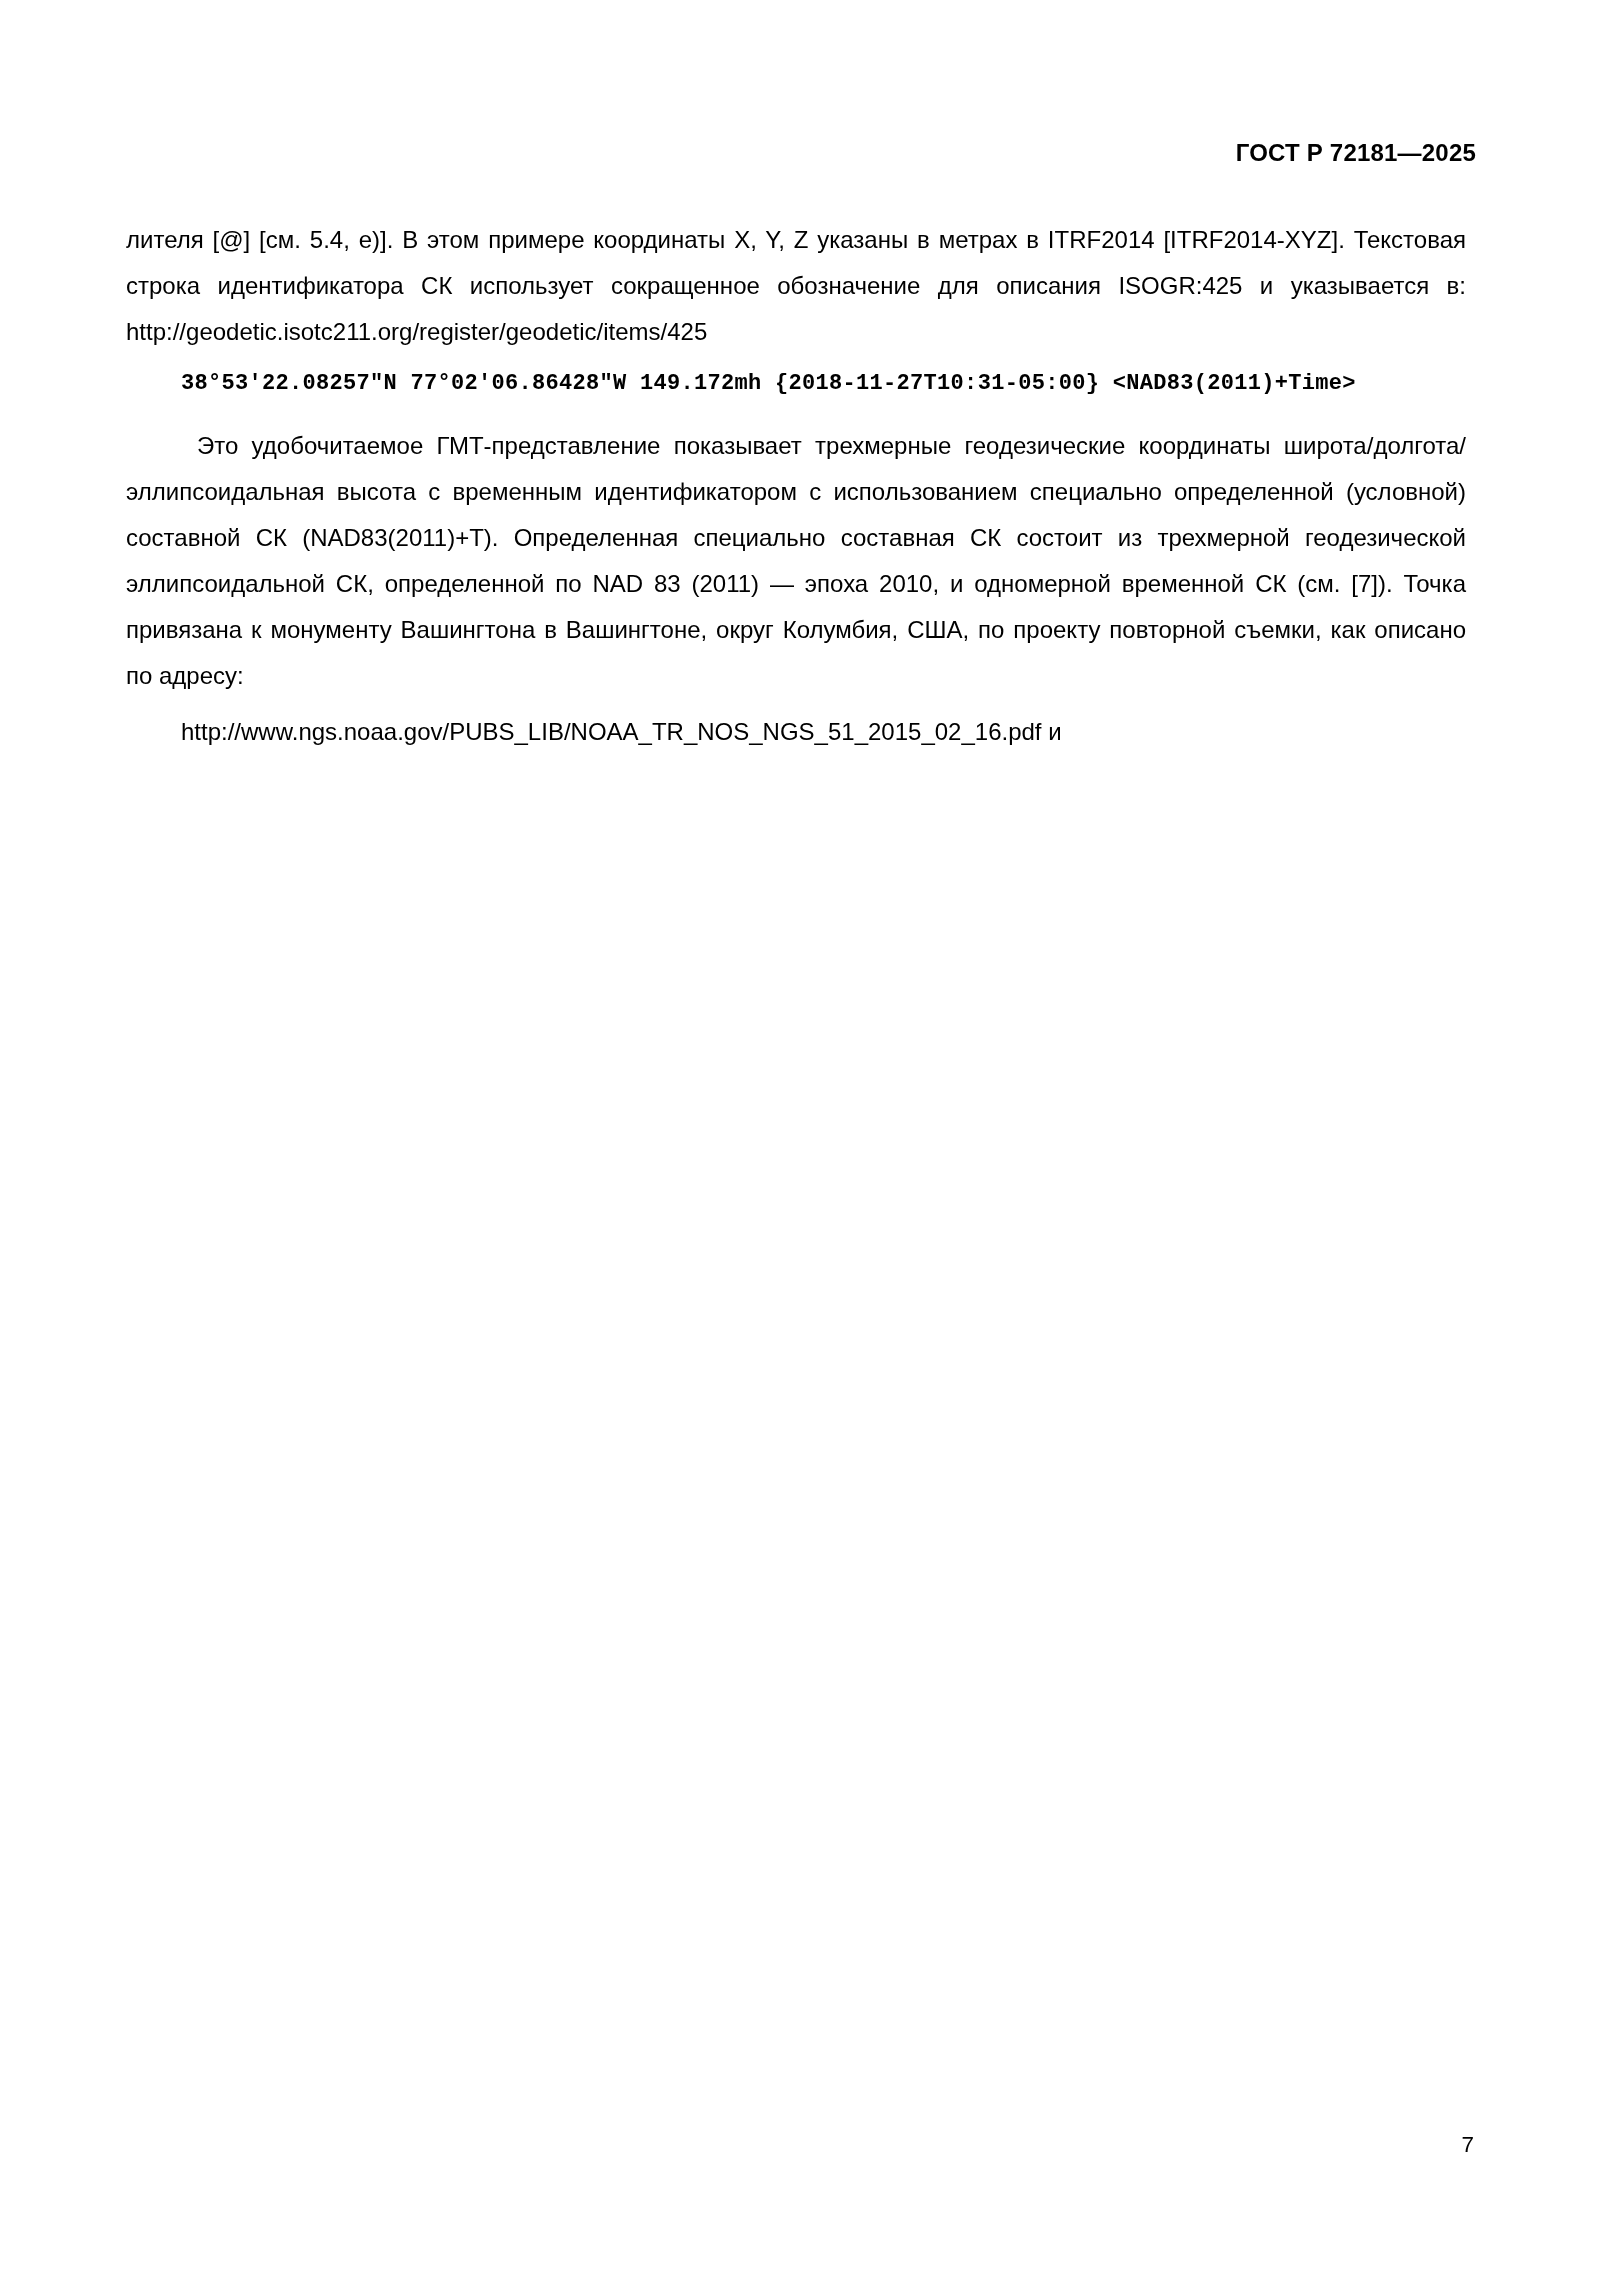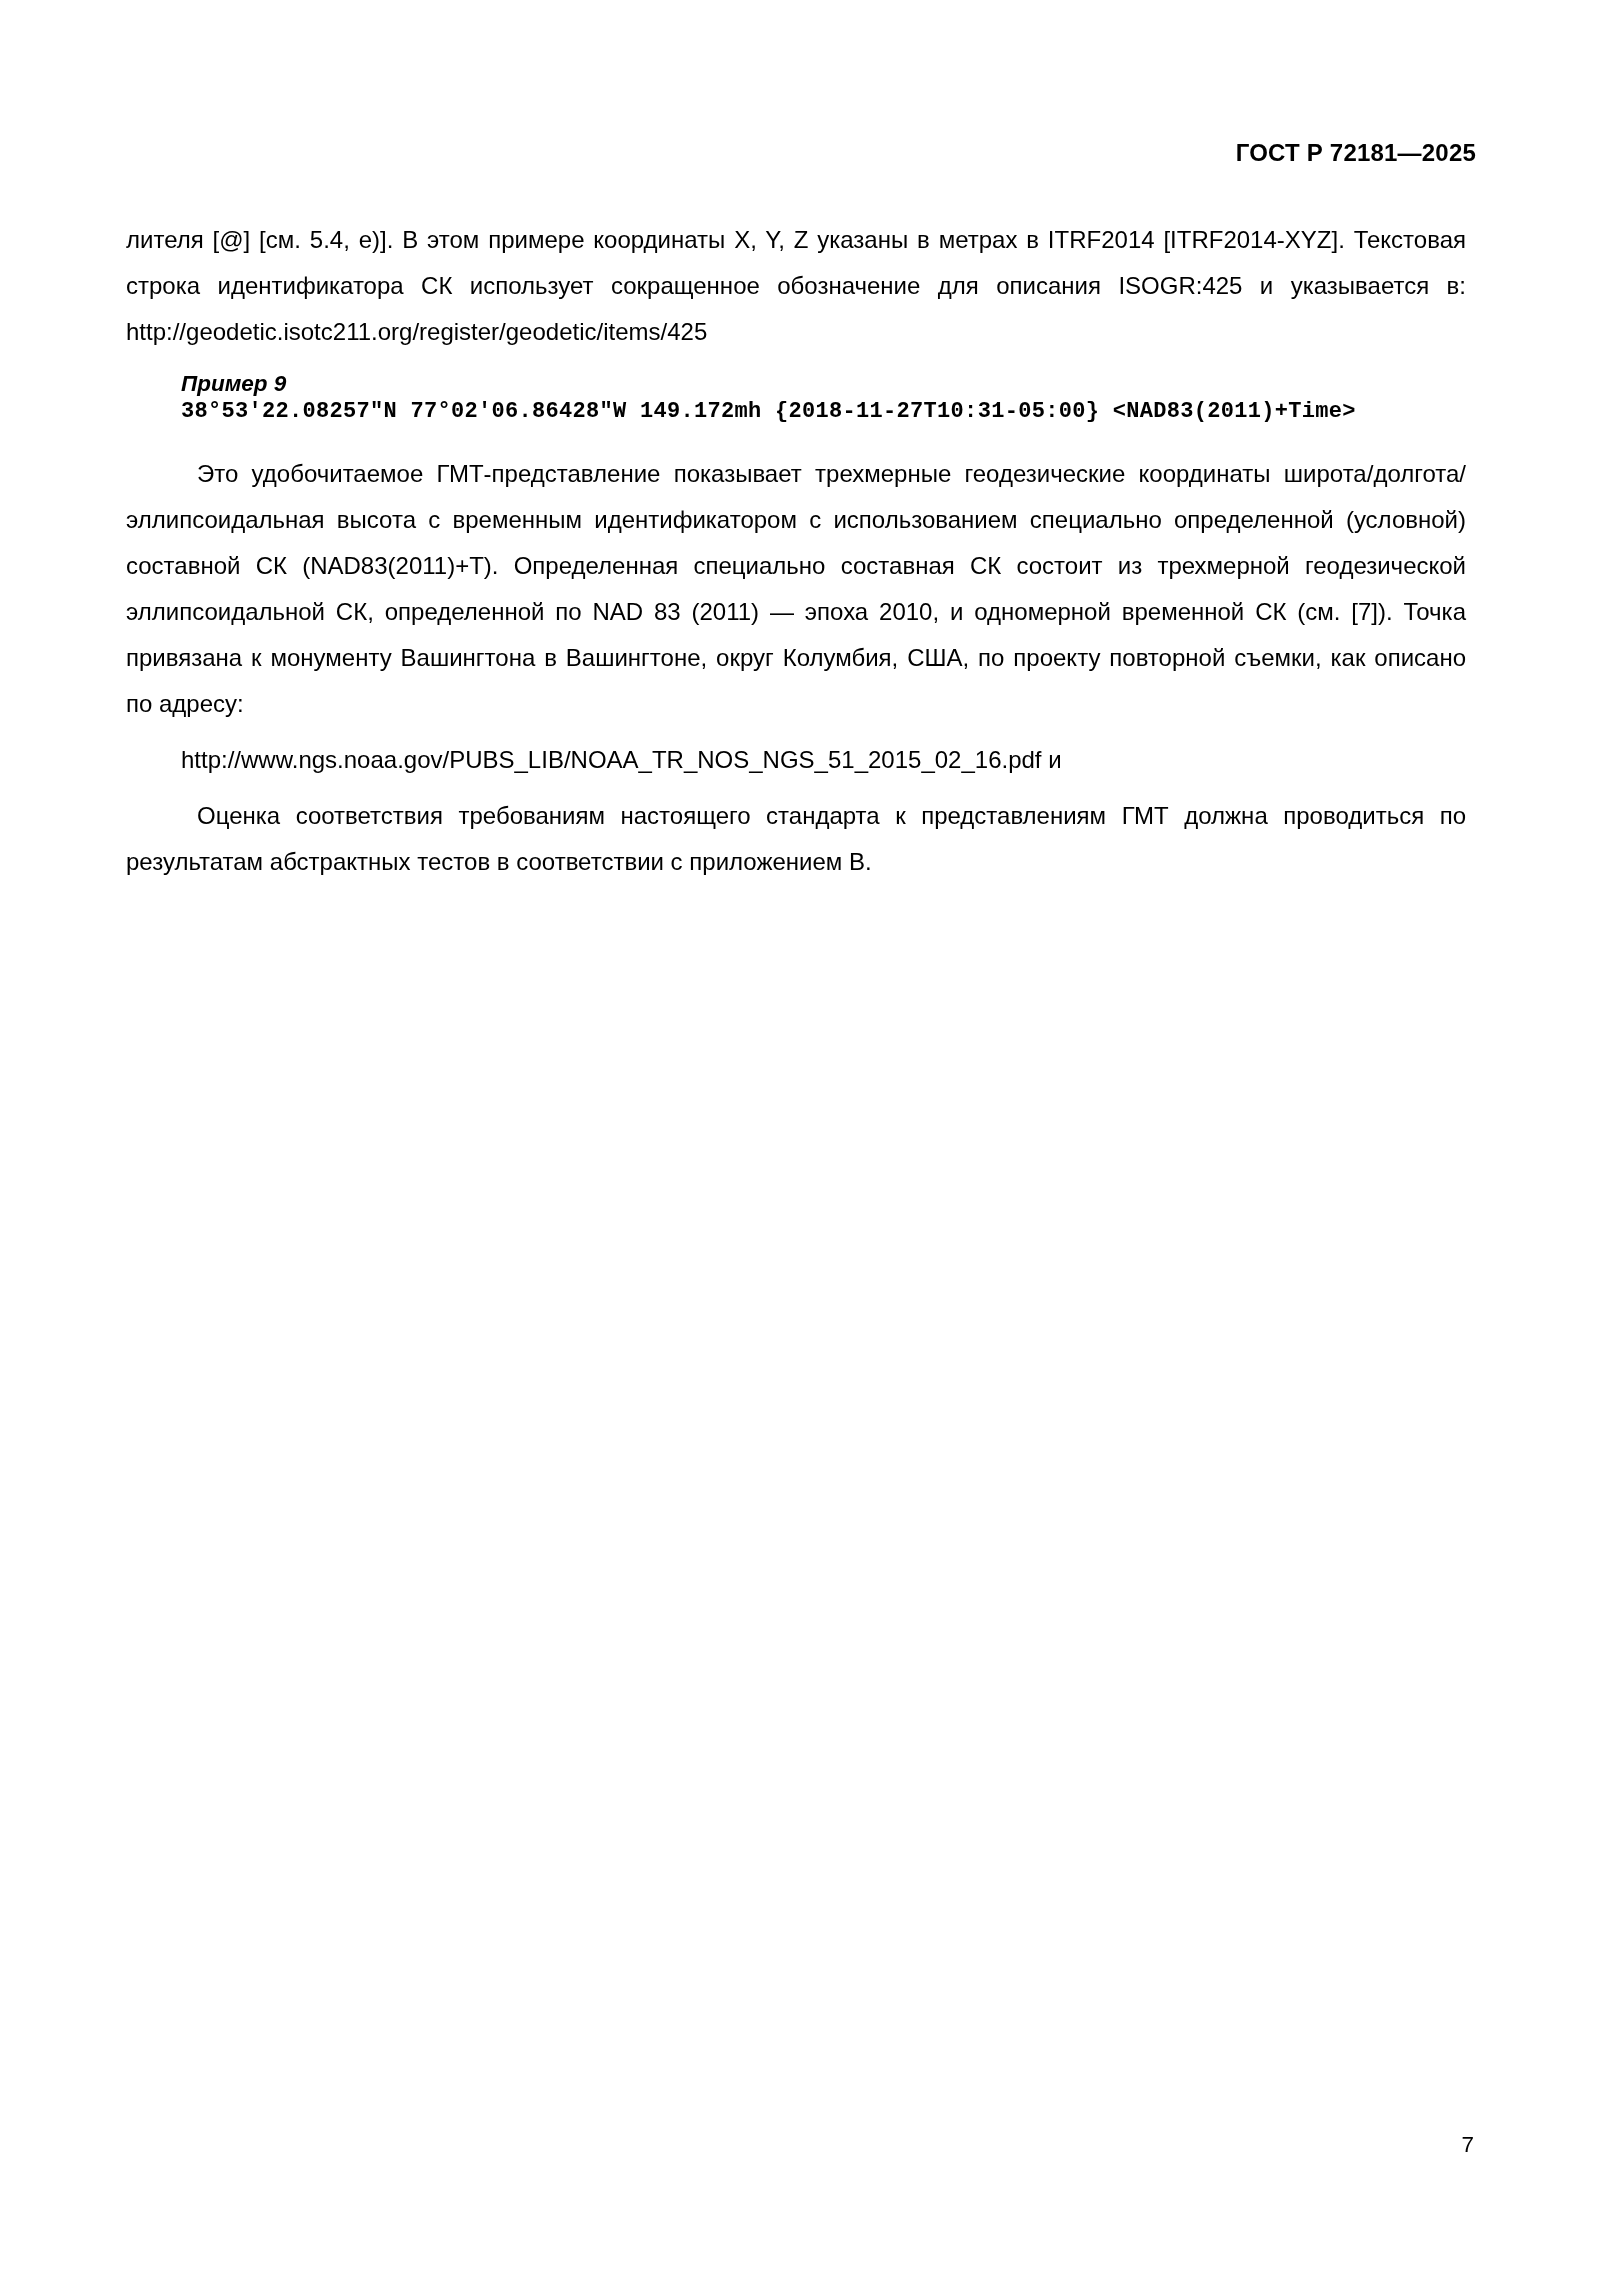--- a/index.html
+++ b/index.html
@@ -94,30 +94,28 @@
 <body>
 
 <div class="page">
 
   <div class="header">ГОСТ Р 72181—2025</div>
 
   <div class="content">
 
     <p class="body-text intro-block">лителя [@] [см. 5.4, e)]. В этом примере координаты X, Y, Z указаны в метрах в ITRF2014 [ITRF2014-XYZ]. Текстовая строка идентификатора СК использует сокращенное обозначение для описания ISOGR:425 и указывается в: http://geodetic.isotc211.org/register/geodetic/items/425</p>
 
-    <p class="example-title">Пример 9</p>
 
     <p class="example-code">38°53′22.08257″N 77°02′06.86428″W 149.172mh {2018-11-27T10:31-05:00} &lt;NAD83(2011)+Time&gt;</p>
 
     <p class="body-text para-indent">Это удобочитаемое ГМТ-представление показывает трехмерные геодезические координаты широта/долгота/эллипсоидальная высота с временным идентификатором с использованием специально определенной (условной) составной СК (NAD83(2011)+Т). Определенная специально составная СК состоит из трехмерной геодезической эллипсоидальной СК, определенной по NAD 83 (2011) — эпоха 2010, и одномерной временной СК (см. [7]). Точка привязана к монументу Вашингтона в Вашингтоне, округ Колумбия, США, по проекту повторной съемки, как описано по адресу:</p>
 
     <p class="links">http://www.ngs.noaa.gov/PUBS_LIB/NOAA_TR_NOS_NGS_51_2015_02_16.pdf и</p>
 
 
 
-    <p class="body-text para-indent">Оценка соответствия требованиям настоящего стандарта к представлениям ГМТ должна проводиться по результатам абстрактных тестов в соответствии с приложением В.</p>
 
   </div>
 
   <div class="page-number">7</div>
 
 </div>
 
 
 </body></html>

